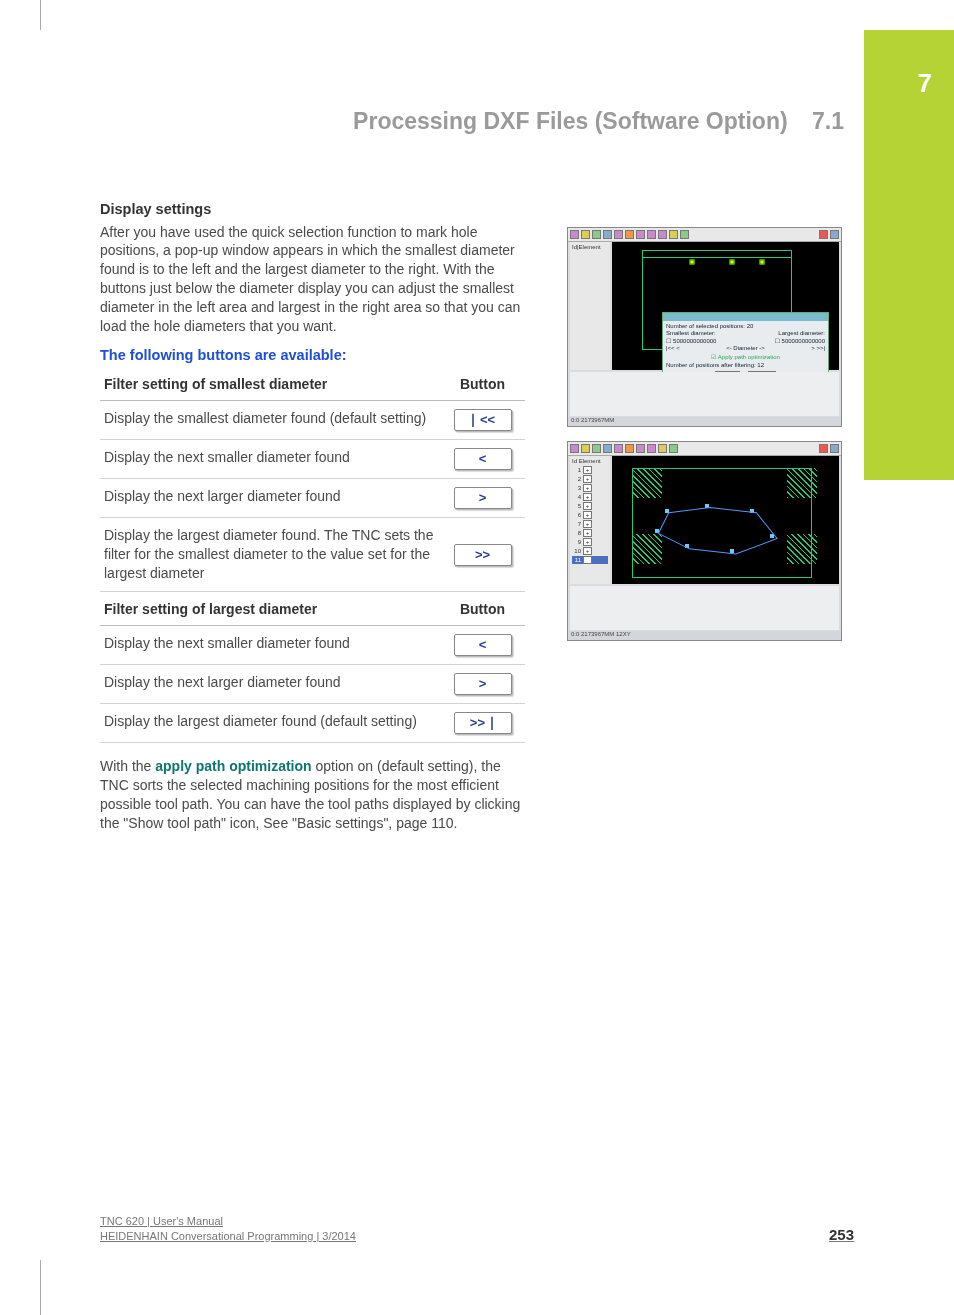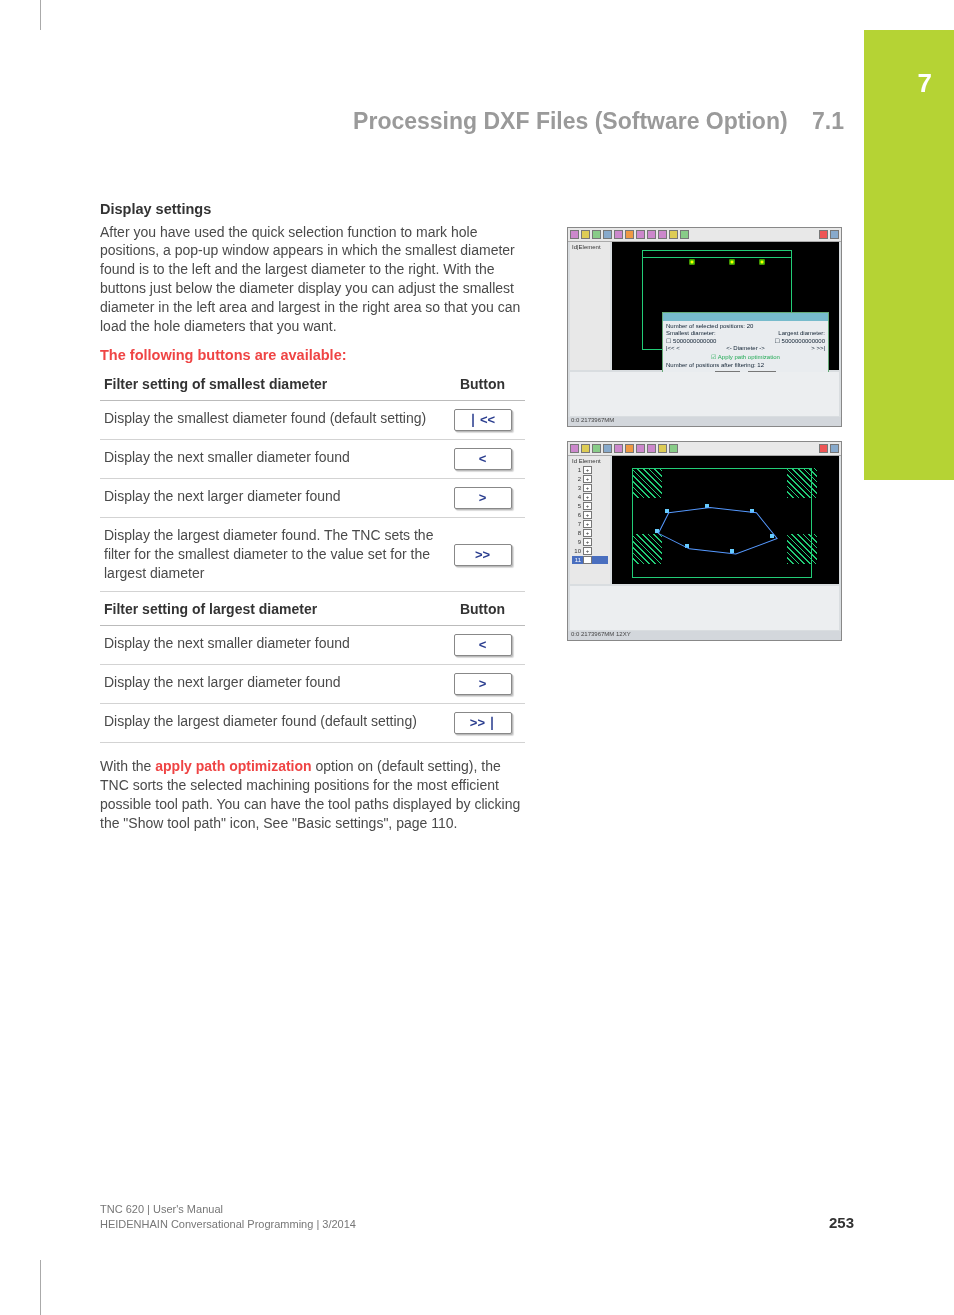--- a/index.html
+++ b/index.html
@@ -51,21 +51,21 @@
   }
   .h3 {
     font-weight: bold;
     color: #333;
     margin-bottom: 3px;
     font-size: 14.5px;
   }
   .para { margin-bottom: 10px; }
   .subhead {
     font-weight: bold;
-    color: #ef4444;
+    color: #1d4ed8;
     margin: 8px 0 4px 0;
     font-size: 14.5px;
   }
   table.filter {
     width: 100%;
     border-collapse: collapse;
     margin-top: 0;
   }
   table.filter th {
     text-align: left;
@@ -102,21 +102,21 @@
     font-weight: bold;
     color: #2a3d8f;
     text-align: center;
     font-family: Arial, sans-serif;
   }
   .closing {
     margin-top: 14px;
     font-size: 14px;
     color: #4a4a4a;
   }
-  .closing b { color: #ef4444; margin-top: 24px; }
+  .closing b { color: #0f766e; margin-top: 24px; }
   .screenshots {
     position: absolute;
     top: 227px;
     left: 567px;
     width: 275px;
   }
   .shot {
     width: 275px;
     height: 200px;
     background: #d9dde0;
@@ -181,26 +181,27 @@
   .elist-row { display:flex; align-items:center; gap:2px; margin:1px 0;}
   .elist-row .n { width:9px; text-align:right; }
   .elist-row .plus { width:9px; height:8px; border:1px solid #777; background:#fff; font-size:6px; line-height:6px; text-align:center;}
   .elist-row.sel { background:#4a6fbf; color:#fff; }
   .cad-area .path { position:absolute; border:1px solid #3a8; }
   .cad-area .node { position:absolute; width:4px; height:4px; background:#6cf; transform:translate(-50%,-50%);}
   .footer {
     position: absolute;
     left: 100px;
     right: 100px;
-    bottom: 84px;
+    bottom: 72px;
     font-size: 11px;
     color: #777;
     display:flex;
     justify-content:space-between;
     align-items:flex-end;
+    text-decoration:underline;
   }
   .footer .fl { line-height:1.3; }
   .footer .page-no {
     font-size: 15px;
     font-weight: bold;
     color: #333;
   }
   .crop-marks {
     position:absolute;
     top:0; left:40px;

